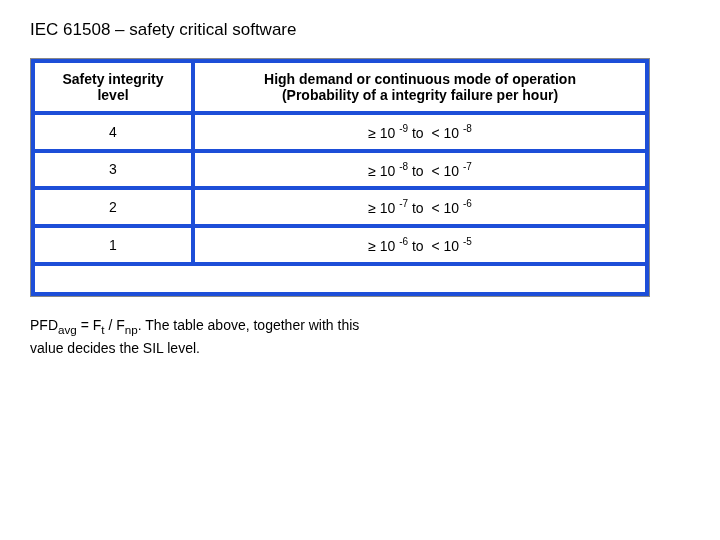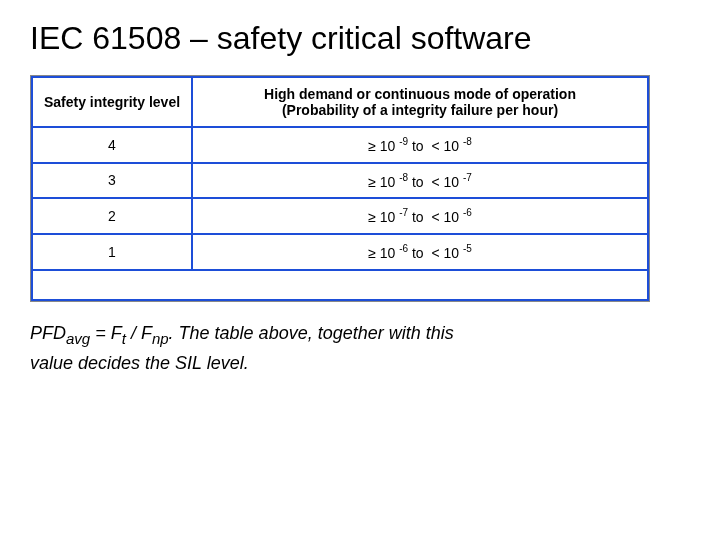--- a/index.html
+++ b/index.html
@@ -7,38 +7,38 @@
       width: 720px;
       height: 540px;
       background: #fff;
       font-family: Arial, sans-serif;
       font-size: 15px;
       color: #000;
       padding: 20px 30px;
     }
 
     .page-title {
-      font-size: 32px;
+      font-size: 17px;
       font-weight: normal;
       margin-bottom: 18px;
     }
 
     .table-wrapper {
       border: 1px solid #888;
       width: 620px;
       margin-bottom: 18px;
     }
 
     table {
       width: 100%;
       border-collapse: collapse;
     }
 
     table td, table th {
-      border: 2px solid #1d4ed8;
+      border: 4px solid #1d4ed8;
       padding: 8px 10px;
       text-align: center;
       vertical-align: middle;
     }
 
     .header-cell {
       background: #fff;
       font-weight: bold;
       font-size: 14px;
     }
@@ -49,23 +49,22 @@
 
     .data-row td {
       font-size: 14px;
     }
 
     .empty-row td {
       height: 30px;
     }
 
     .footer-text {
-      font-size: 18px;
+      font-size: 14px;
       line-height: 1.5;
-      font-style: italic;
     }
 
     sup {
       font-size: 10px;
     }
   </style>
 </head>
 <body>
 
 <h1 class="page-title">IEC 61508 – safety critical software</h1>

